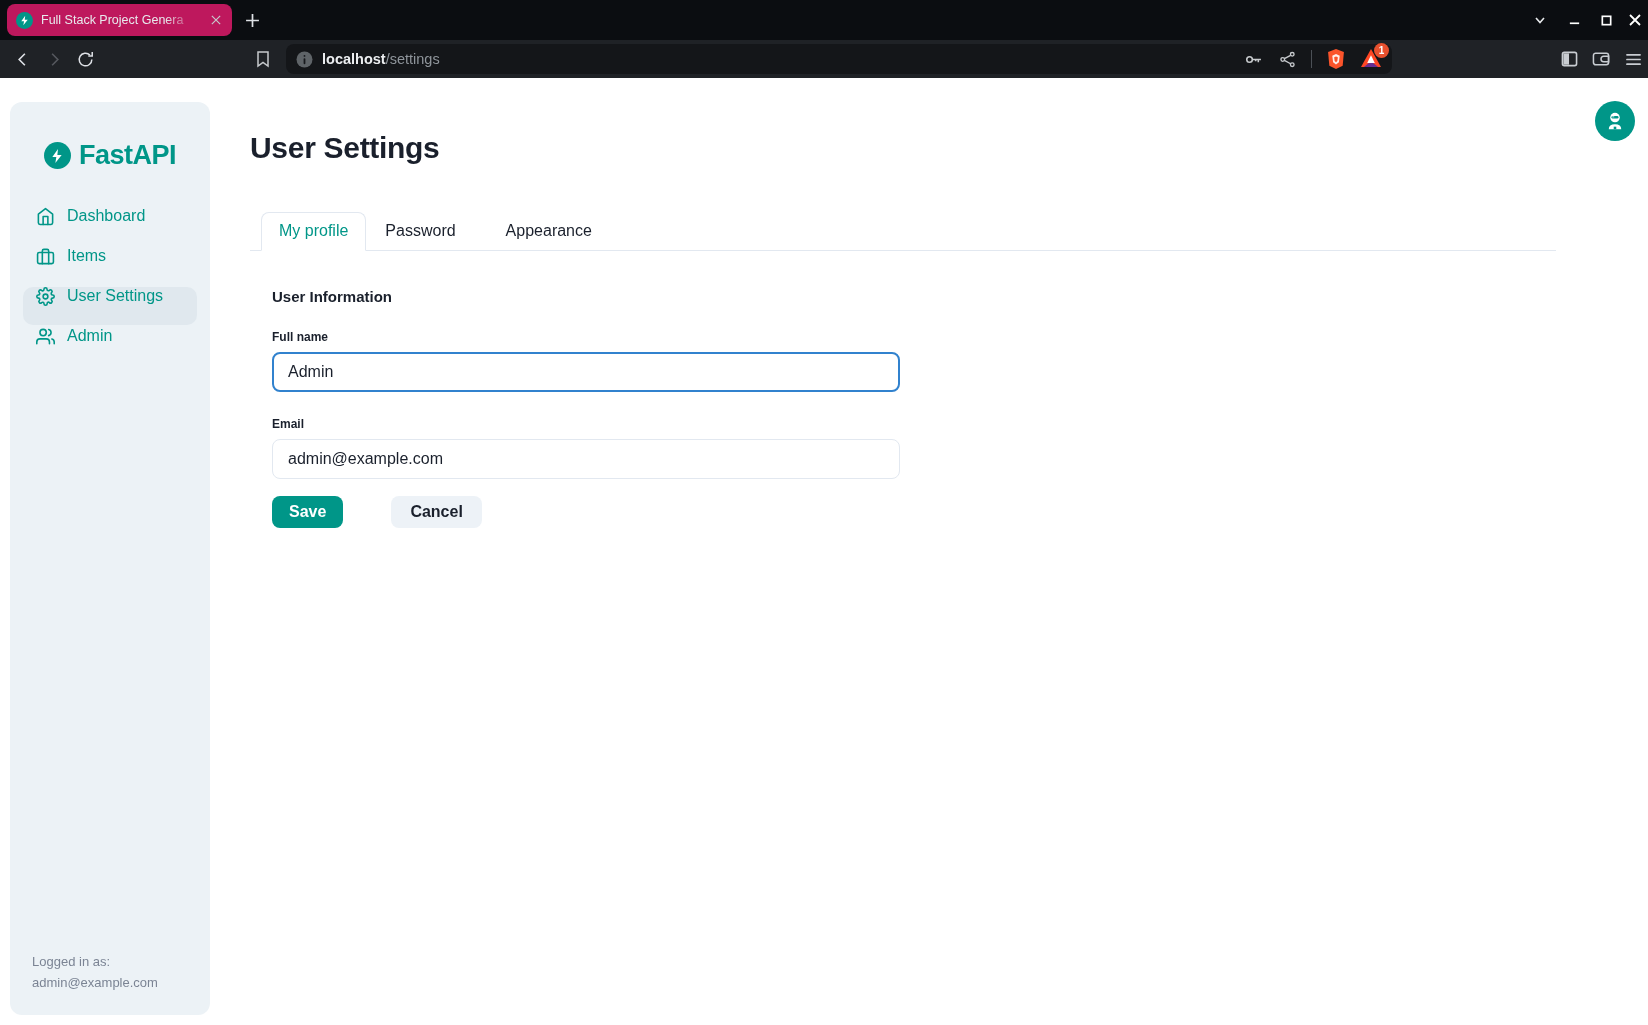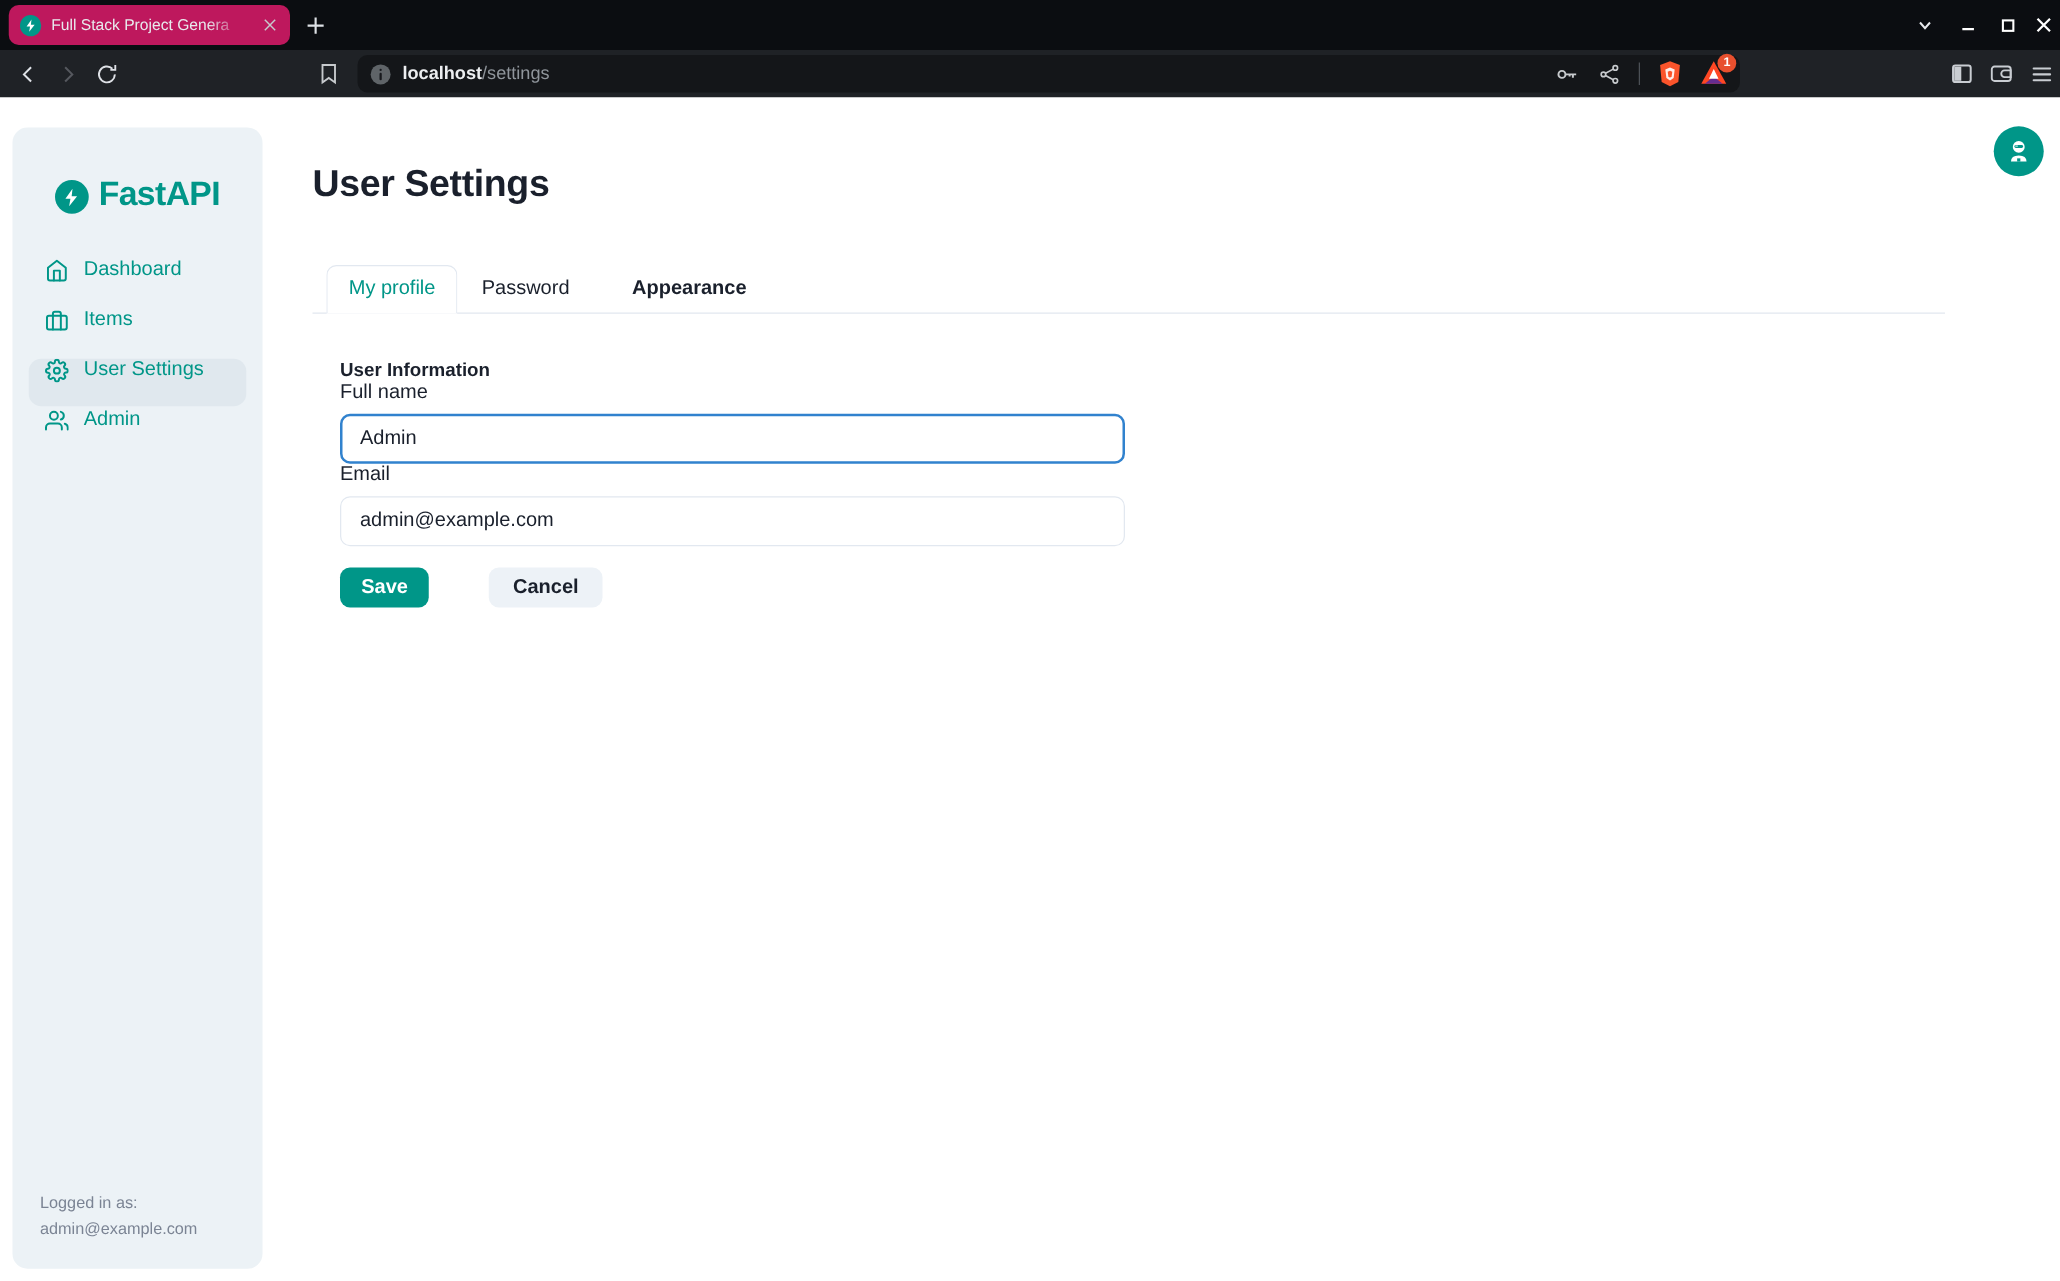--- a/index.html
+++ b/index.html
@@ -28,42 +28,42 @@
   .url-path { color:#8f959b; font-weight:400; }
   .ab-right { margin-left:auto; display:flex; align-items:center; gap:14px; }
   .ab-divider { width:1px; height:18px; background:#4b5056; }
   .bat-wrap { position:relative; width:22px; height:22px; }
   .reward-badge { position:absolute; top:-5px; right:-7px; min-width:15px; height:15px; border-radius:8px; background:#e8502e; color:#ffffff; font-size:10px; font-weight:700; display:flex; align-items:center; justify-content:center; padding:0 3px; }
 
   
   .page { position:relative; width:100%; height:947px; background:#ffffff; }
 
   .sidebar { position:absolute; left:10px; top:24px; width:200px; height:913px; background:#ecf2f6; border-radius:12px; }
-  .logo-row { display:flex; align-items:flex-end; justify-content:center; gap:8px; margin-top:38px; }
+  .logo-row { display:flex; align-items:center; justify-content:center; gap:8px; margin-top:38px; }
   .logo-bolt { width:27px; height:27px; border-radius:50%; background:#009688; display:flex; align-items:center; justify-content:center; }
   .logo-text { color:#009688; font-size:27px; font-weight:700; letter-spacing:-0.5px; }
   .nav { margin:36px 13px 0 13px; display:flex; flex-direction:column; gap:2px; }
   .nav-item { display:flex; align-items:flex-start; gap:12px; height:38px; padding:0 13px; border-radius:10px; color:#009688; font-size:16px; cursor:pointer; }
   .nav-item.active { background:#e0e8ee; }
   .nav-item svg { flex:0 0 auto; }
   .side-footer { position:absolute; left:22px; bottom:22px; color:#7b8494; font-size:13px; line-height:21px; }
 
   .avatar-btn { position:absolute; top:23px; right:13px; width:40px; height:40px; border-radius:50%; background:#009688; display:flex; align-items:center; justify-content:center; border:none; cursor:pointer; }
 
   .content { position:absolute; left:250px; top:0; right:0; bottom:0; }
   .page-title { margin-top:53px; font-size:30px; font-weight:700; color:#1a202c; letter-spacing:-0.3px; }
 
   .tabs { display:flex; margin-top:47px; margin-right:92px; border-bottom:1px solid #e2e8f0; align-items:flex-end; }
   .ui-tab { font-size:16px; padding:9px 17px 10px 17px; color:#1a202c; cursor:pointer; margin-bottom:0;margin-left:11px; }
   .ui-tab.active { color:#009688; border:1px solid #e2e8f0; border-bottom:1px solid #ffffff; border-radius:8px 8px 0 0; margin-bottom:-1px; background:#ffffff; }
-  .ui-tab.t2 { margin-left:2px; } .ui-tab.t3 { margin-left:16px;font-weight:bold; }
+  .ui-tab.t2 { margin-left:2px; } .ui-tab.t3 { margin-left:16px; }
 
   .panel { padding:37px 0 0 22px; }
   .section-heading { font-size:15px; font-weight:700; color:#1a202c; }
-  .field-label { font-size:16px; font-weight:400; color:#1a202c; }
+  .field-label { margin-top:25px; font-size:12px; font-weight:700; color:#1a202c; }
   .text-input { display:block; margin-top:8px; width:628px; height:40px; border-radius:8px; border:1px solid #e2e8f0; padding:0 15px; font-size:16px; color:#1a202c; font-family:"Liberation Sans", sans-serif; background:#ffffff; outline:none; }
   .text-input.focused { border:2px solid #3182ce; padding:0 14px; }
   .btn-row { margin-top:17px; display:flex; gap:13px; }
   .btn { height:32px; border:none; border-radius:8px; font-size:16px; font-weight:700; font-family:"Liberation Sans", sans-serif; cursor:pointer; }
   .btn-save { background:#009688; color:#ffffff; padding:0 17px; }
   .btn-cancel { background:#edf2f7; color:#1a202c; padding:0 19px;margin-left:35px; }
 
   .ico { display:block; }
 </style>
 </head>

